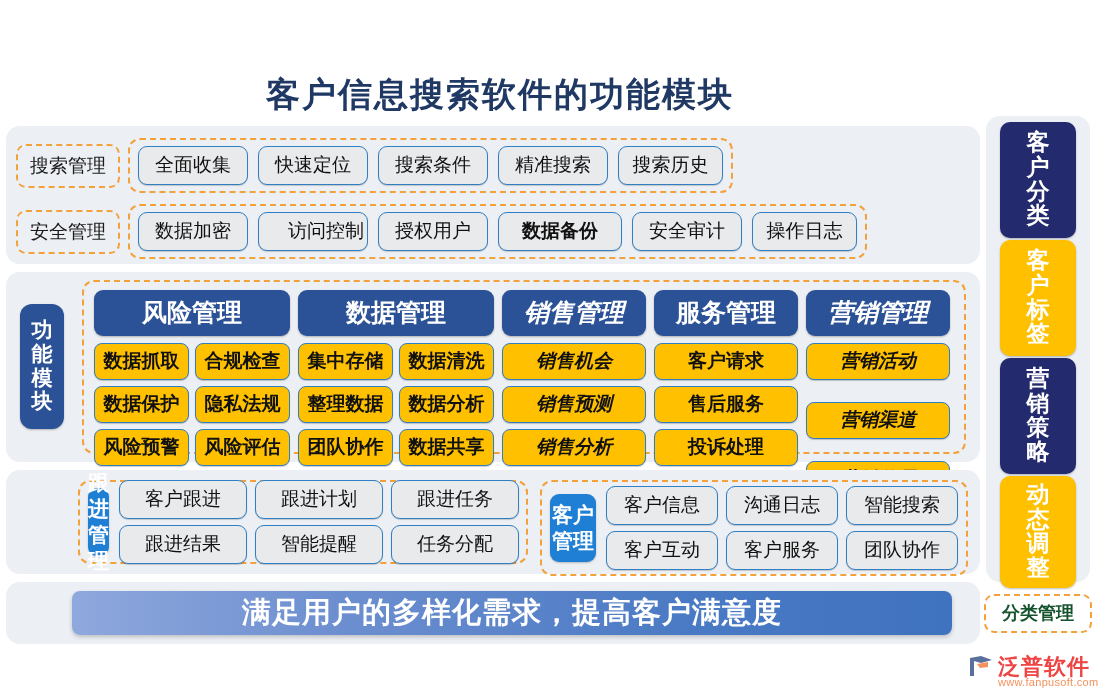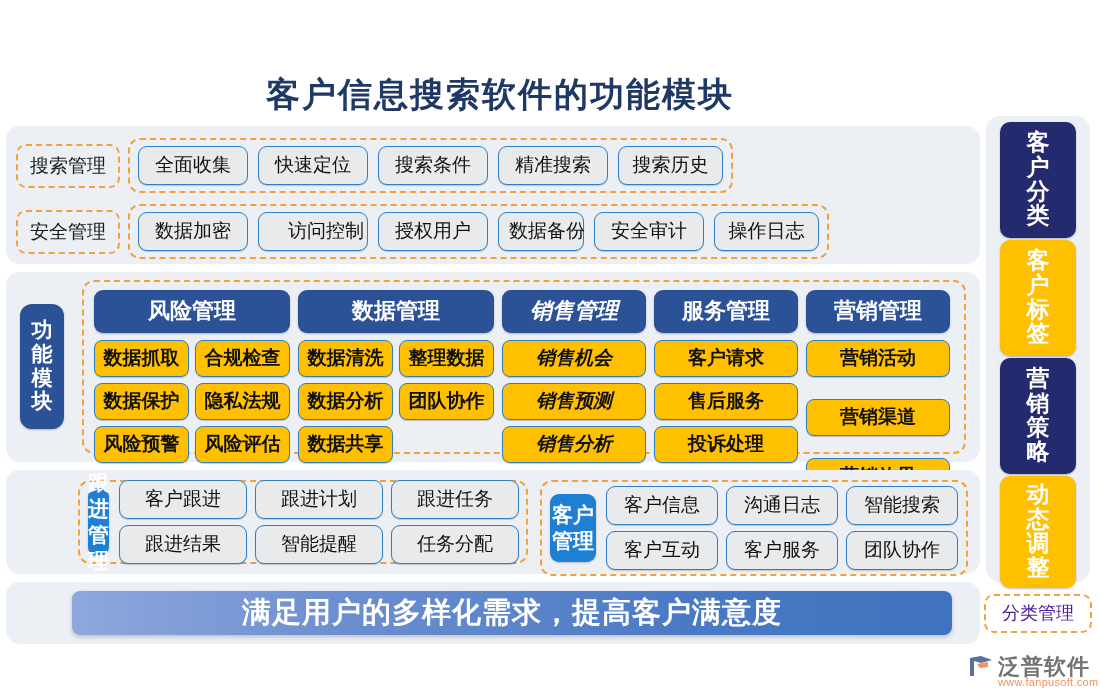--- a/index.html
+++ b/index.html
@@ -72,21 +72,21 @@
     white-space: nowrap;
     text-align: center;
     box-shadow: 0 1px 1px rgba(0,0,0,.2);
   }
 
   
   .col-head {
     background: #2b5196;
     border-radius: 9px;
     color: #ffffff;
-    font-size: 22px;
+    font-size: 25px;
     font-weight: bold;
     text-align: center;
     padding: 6px 8px 7px;
     white-space: nowrap;
     box-shadow: 0 1px 2px rgba(0,0,0,.25);
   }
 
   
   .vlabel {
     background: #2b5196;
@@ -132,22 +132,23 @@
     line-height: 1.06;
     box-shadow: 0 1px 2px rgba(0,0,0,.25);
   }
   .side-navy { background: #232a6e; color: #ffffff; }
   .side-yellow { background: #ffc000; color: #ffffff; }
 
   .side-foot {
     position: absolute; left: 984px; top: 594px;
     width: 108px;
     border: 2px dashed #f2a13b; border-radius: 10px;
-    text-align: center; font-size: 18px; color: #4c1d95;
+    text-align: center; font-size: 18px; color: #14532d;
     padding: 5px 0 6px;
+    font-weight: bold;
   }
 
   
   .banner-panel {
     position: absolute; left: 6px; top: 582px;
     width: 974px; height: 62px;
     background: #eceff3; border-radius: 14px;
   }
   .banner {
     position: absolute; left: 72px; top: 591px;
@@ -159,21 +160,21 @@
     display: flex; align-items: center; justify-content: center;
     letter-spacing: 1px;
     box-shadow: 0 2px 4px rgba(0,0,0,.2);
   }
 
   
   .logo { position: absolute; left: 968px; top: 652px; width: 130px; height: 42px; }
   .logo-mark { position: absolute; left: 0; top: 2px; width: 26px; height: 24px; }
   .logo-text {
     position: absolute; left: 30px; top: 0px;
-    font-size: 22px; font-weight: bold; color: #737373;
+    font-size: 22px; font-weight: bold; color: #ef4444;
     letter-spacing: 1px; white-space: nowrap;
   }
   .logo-url {
     position: absolute; left: 30px; top: 24px;
     font-size: 11px; color: #f3925c; letter-spacing: .3px;
     font-family: "Liberation Sans", sans-serif; white-space: nowrap;
   }
 
   .row { display: flex; align-items: center; }
 </style>
@@ -196,21 +197,21 @@
         <div class="chip" style="width:105px;">搜索历史</div>
       </div>
     </div>
 
     <div class="row" style="position:absolute; left:10px; top:78px;">
       <div class="cat-tag">安全管理</div>
       <div class="dash" style="margin-left:8px; padding:6px 8px; gap:10px;">
         <div class="chip" style="width:110px;">数据加密</div>
         <div class="chip" style="width:110px;padding-left:29px;">访问控制</div>
         <div class="chip" style="width:110px;">授权用户</div>
-        <div class="chip" style="width:86px;">数据备份</div>
+        <div class="chip" style="width:124px;font-weight:bold;">数据备份</div>
         <div class="chip" style="width:110px;">安全审计</div>
         <div class="chip" style="width:105px;">操作日志</div>
       </div>
     </div>
   </div>
 
   <div class="panel" style="left:6px; top:272px; width:974px; height:190px;">
 
     <div class="vlabel" style="position:absolute; left:14px; top:32px; height:125px;">
       <span>功</span>
@@ -229,20 +230,21 @@
           <div class="chip-y">数据保护</div>
           <div class="chip-y">隐私法规</div>
           <div class="chip-y">风险预警</div>
           <div class="chip-y">风险评估</div>
         </div>
       </div>
 
       <div style="width:196px; margin-right:8px;">
         <div class="col-head">数据管理</div>
         <div style="display:grid; grid-template-columns:1fr 1fr; gap:6px 6px; margin-top:7px;">
+          <div class="chip-y">集中存储</div>
           <div class="chip-y">数据清洗</div>
           <div class="chip-y">整理数据</div>
           <div class="chip-y">数据分析</div>
           <div class="chip-y">团队协作</div>
           <div class="chip-y">数据共享</div>
         </div>
       </div>
 
       <div style="width:144px; margin-right:8px;font-style:italic;">
         <div class="col-head">销售管理</div>
@@ -255,21 +257,21 @@
 
       <div style="width:144px; margin-right:8px;">
         <div class="col-head">服务管理</div>
         <div style="display:grid; grid-template-columns:1fr; gap:6px; margin-top:7px;">
           <div class="chip-y">客户请求</div>
           <div class="chip-y">售后服务</div>
           <div class="chip-y">投诉处理</div>
         </div>
       </div>
 
-      <div style="width:144px;">
+      <div style="width:144px;font-style:italic;">
         <div class="col-head">营销管理</div>
         <div style="display:grid; grid-template-columns:1fr; gap:22px; margin-top:7px;">
           <div class="chip-y">营销活动</div>
           <div class="chip-y">营销渠道</div>
           <div class="chip-y">营销效果</div>
         </div>
       </div>
 
     </div>
   </div>

